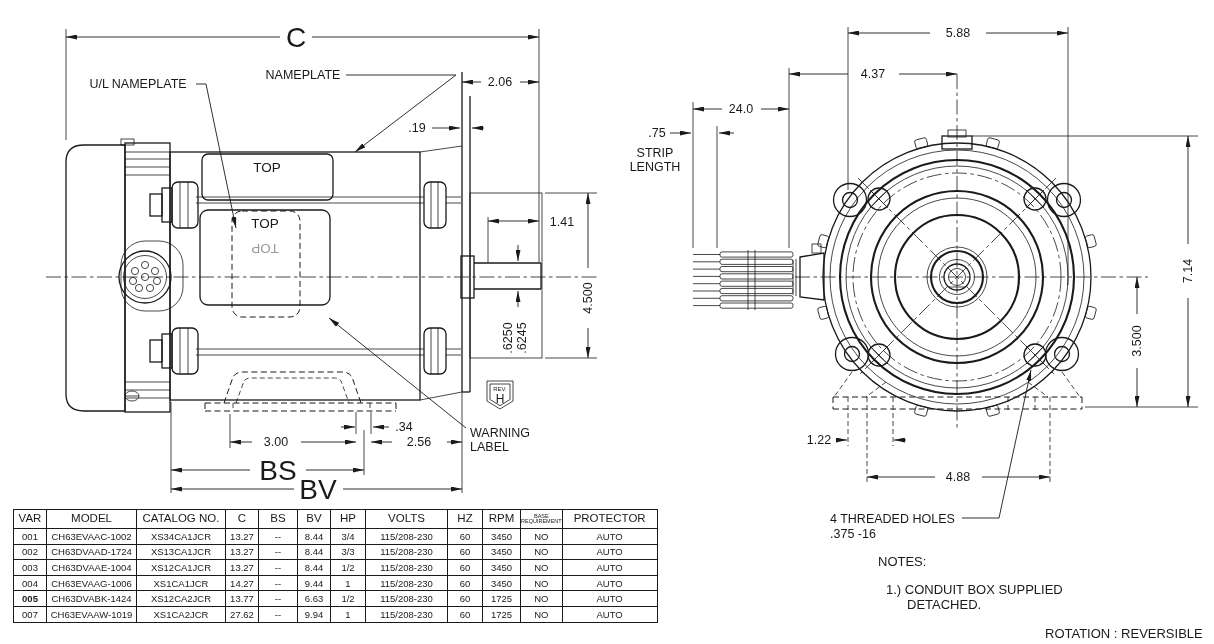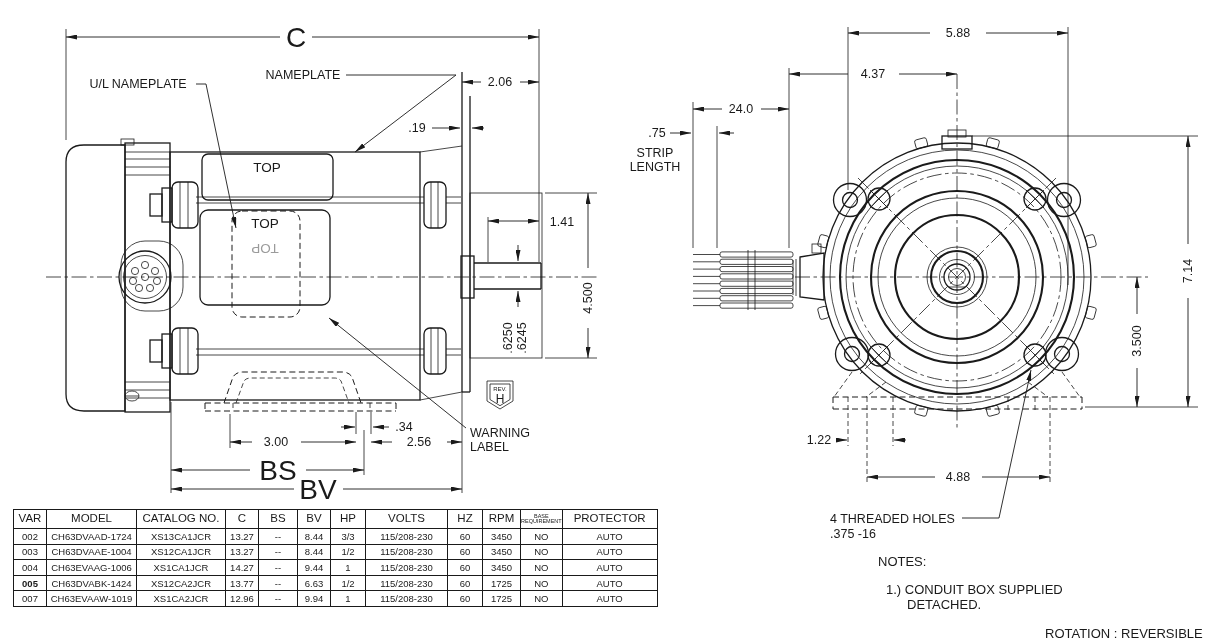--- a/index.html
+++ b/index.html
@@ -444,20 +444,34 @@
           <th>VOLTS</th>
           <th>HZ</th>
           <th>RPM</th>
           <th class="th-sm">BASE
 REQUIREMENT</th>
           <th>PROTECTOR</th>
         </tr>
       </thead>
   <tbody>
         <tr>
+          <td>001</td>
+          <td>CH63EVAAC-1002</td>
+          <td>XS34CA1JCR</td>
+          <td>13.27</td>
+          <td>--</td>
+          <td>8.44</td>
+          <td>3/4</td>
+          <td>115/208-230</td>
+          <td>60</td>
+          <td>3450</td>
+          <td>NO</td>
+          <td>AUTO</td>
+        </tr>
+        <tr>
           <td>002</td>
           <td>CH63DVAAD-1724</td>
           <td>XS13CA1JCR</td>
           <td>13.27</td>
           <td>--</td>
           <td>8.44</td>
           <td>3/3</td>
           <td>115/208-230</td>
           <td>60</td>
           <td>3450</td>
@@ -503,21 +517,21 @@
           <td>115/208-230</td>
           <td>60</td>
           <td>1725</td>
           <td>NO</td>
           <td>AUTO</td>
         </tr>
         <tr>
           <td>007</td>
           <td>CH63EVAAW-1019</td>
           <td>XS1CA2JCR</td>
-          <td>12.96</td>
+          <td>27.62</td>
           <td>--</td>
           <td>9.94</td>
           <td>1</td>
           <td>115/208-230</td>
           <td>60</td>
           <td>1725</td>
           <td>NO</td>
           <td>AUTO</td>
         </tr>
       </tbody>

